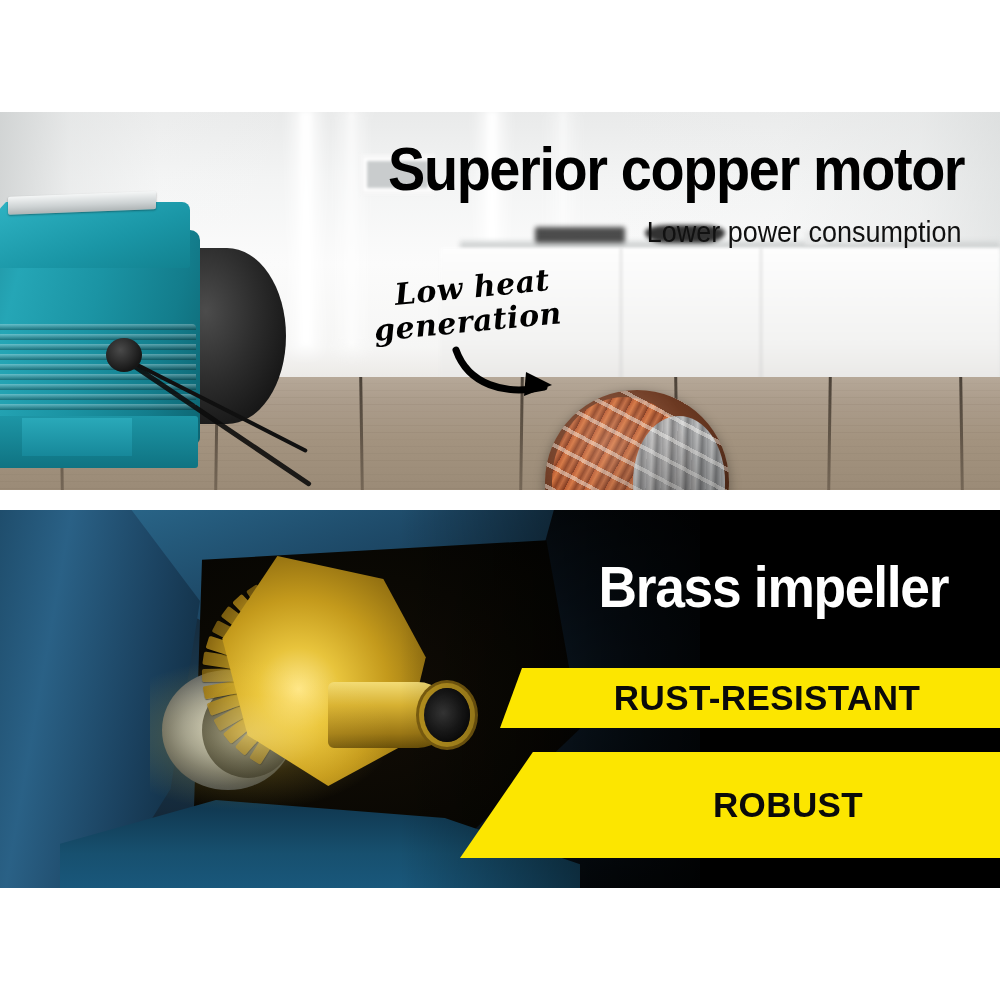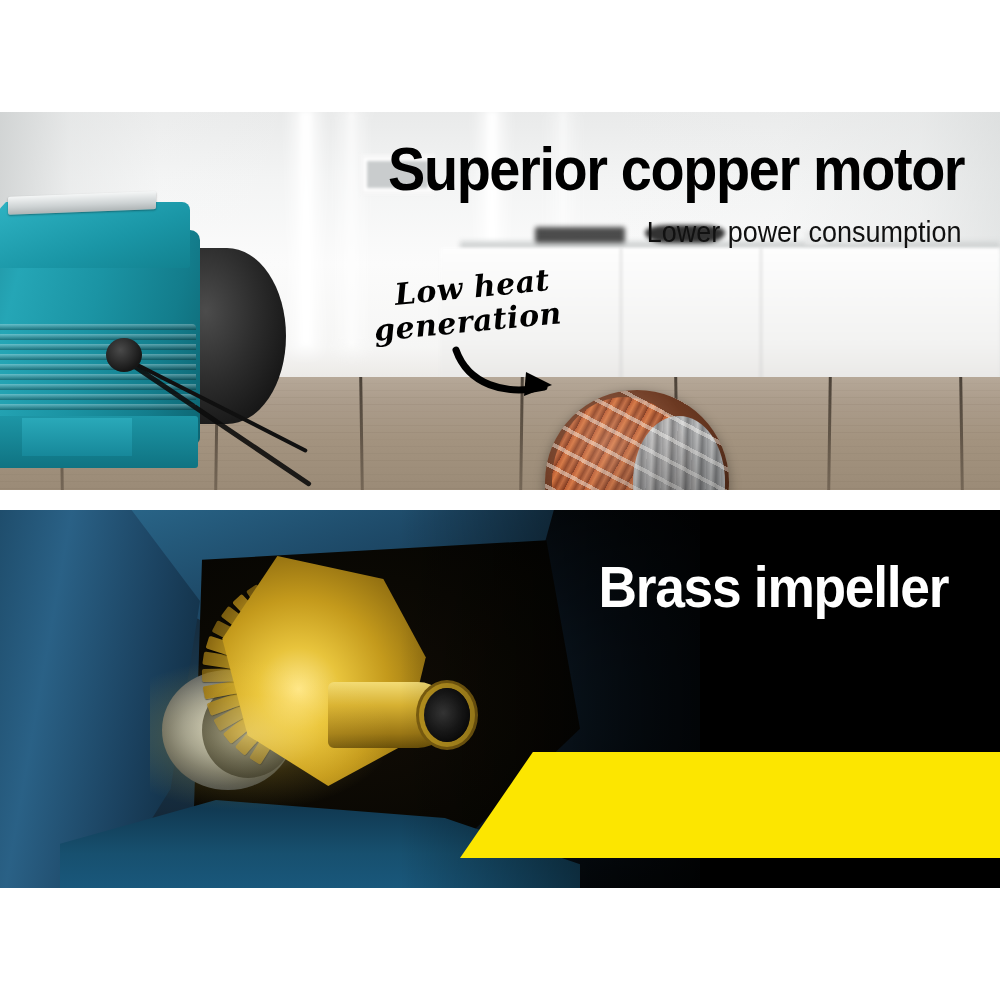--- a/index.html
+++ b/index.html
@@ -436,20 +436,24 @@
         <div class="imp-hub"></div>
         <div class="imp-shaft"></div>
       </div>
       <div class="glow"></div>
     </div>
 
     <div class="fade-right"></div>
 
     <div class="bp-headline">Brass impeller</div>
 
+    <div class="banner banner-1">
+      <span>RUST-RESISTANT</span>
+    </div>
 
     <div class="banner banner-2">
       <div>
+        <span class="bl">ROBUST</span>
       </div>
     </div>
   </div>
 
 </div>
 
 </body></html>

